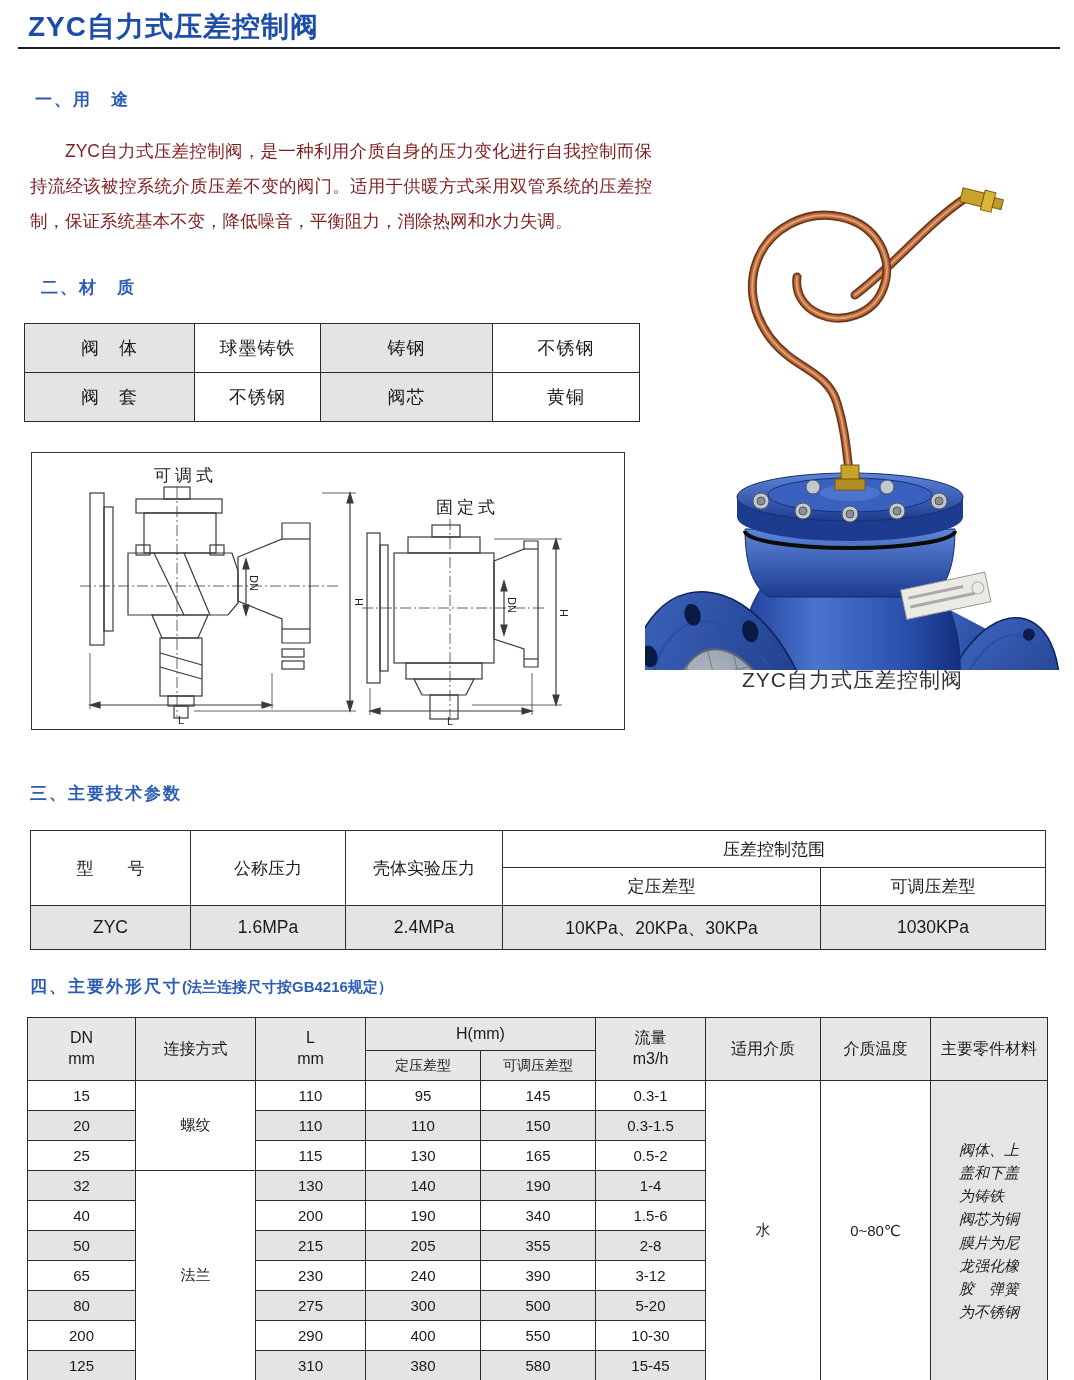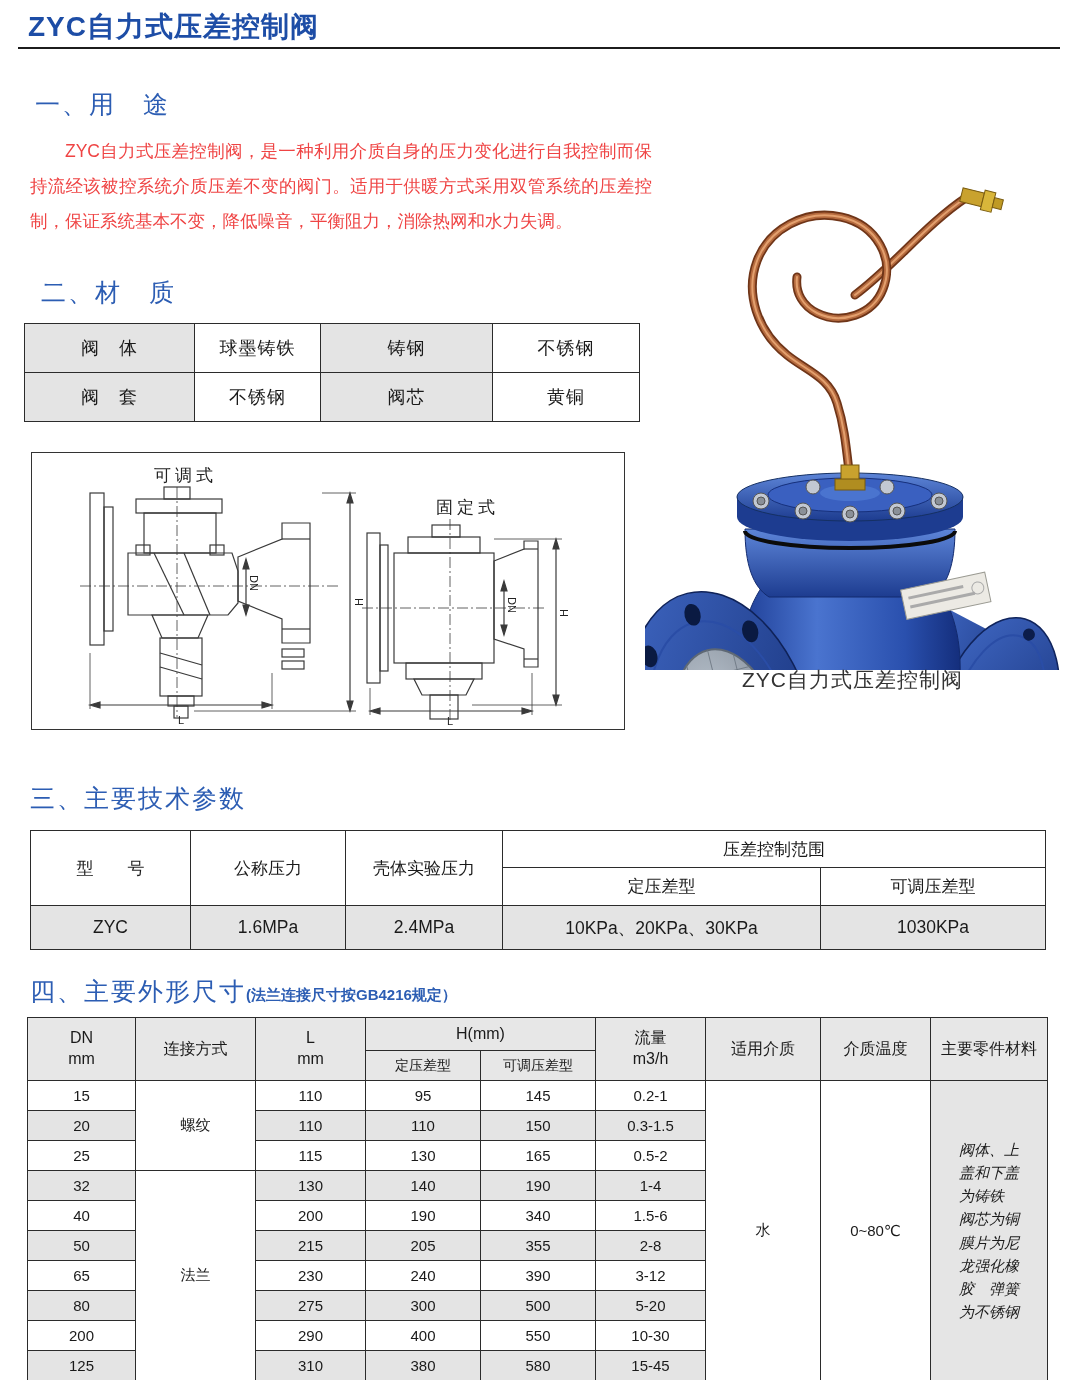--- a/index.html
+++ b/index.html
@@ -1,24 +1,24 @@
 <!DOCTYPE html>
 <html><head>
 <meta charset="utf-8">
 <style>
   html,body{margin:0;padding:0;background:#fff;}
   .page{position:relative;width:1074px;height:1380px;background:#fff;overflow:hidden;
         font-family:"Liberation Sans","DejaVu Sans",sans-serif;color:#1a1a1a;padding-left:44px;}
   .abs{position:absolute;}
   .doc-title{left:28px;top:8px;font-size:28px;font-weight:700;color:#1d4da6;letter-spacing:1px;}
   .title-rule{left:18px;top:47px;width:1042px;height:2px;background:#1c1c1c;}
-  .sec-head{font-size:25px;font-weight:400;color:#2c5db3;letter-spacing:2px;}
+  .sec-head{font-size:17px;font-weight:700;color:#2c5db3;letter-spacing:2px;}
   .sec-note{font-size:15px;font-weight:700;letter-spacing:0;}
   .usage-body{left:30px;top:134px;width:622px;font-size:17.5px;line-height:35px;
-              text-indent:2em;text-align:justify;color:#ef4444;}
+              text-indent:2em;text-align:justify;color:#7f1d1d;}
   table{border-collapse:collapse;table-layout:fixed;}
   td,th{border:1.6px solid #2b2b2b;text-align:center;vertical-align:middle;
         font-weight:400;padding:0;overflow:hidden;}
   .gray{background:#e4e4e4;}
   .white{background:#ffffff;}
   .mat-table{left:24px;top:323px;width:615px;}
   .mat-table td{height:48px;font-size:18px;letter-spacing:1px;}
   .params-table{left:30px;top:830px;width:1015px;}
   .params-table th{font-size:17px;background:#fff;}
   .params-table td{font-size:17.5px;height:43px;}
@@ -367,21 +367,21 @@
         <th>可调压差型</th>
       </tr>
     </thead>
     <tbody>
       <tr>
         <td class="white">15</td>
         <td rowspan="3" class="white">螺纹</td>
         <td class="white">110</td>
         <td class="white">95</td>
         <td class="white">145</td>
-        <td class="white">0.2-1</td>
+        <td class="white">0.3-1</td>
         <td rowspan="10" class="white">水</td>
         <td rowspan="10" class="white">0~80℃</td>
         <td rowspan="10" class="mat-cell"><span>阀体、上
 盖和下盖
 为铸铁
 阀芯为铜
 膜片为尼
 龙强化橡
 胶　弹簧
 为不锈钢</span></td>

